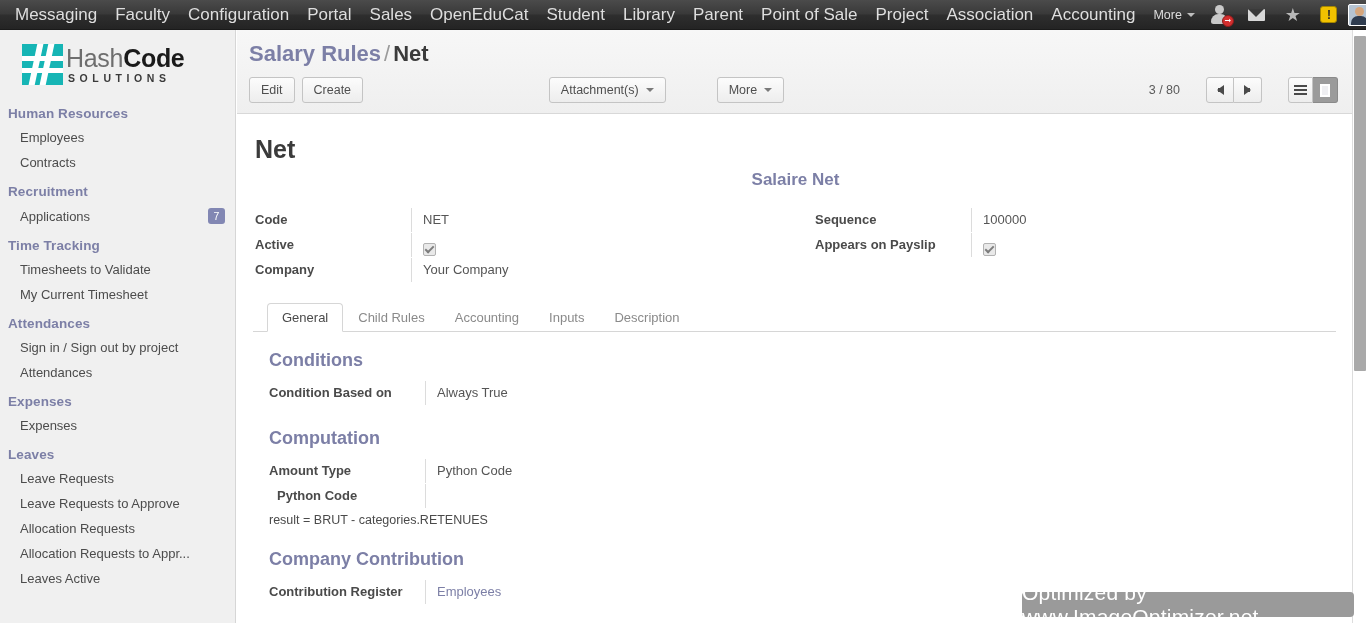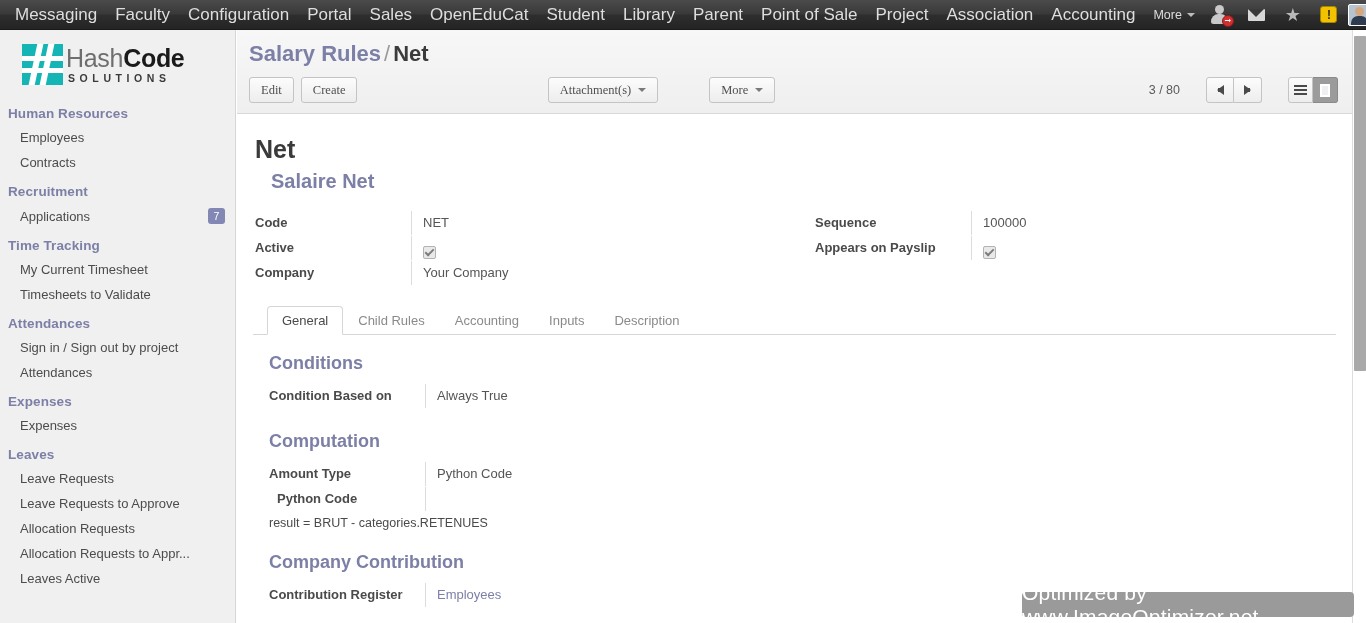--- a/index.html
+++ b/index.html
@@ -213,21 +213,21 @@
     border-radius: 3px;
     font-size: 12.5px;
     color: #4f4f4f;
     padding: 0 11px;
     height: 26px;
     line-height: 24px;
     cursor: pointer;
     margin-right: 7px;
     white-space: nowrap;
     display: inline-flex; align-items: center; gap: 7px;
-    font-family: Liberation Serif, serif;
+    font-family: Liberation Sans, sans-serif;
   }
   .cp-mid { margin-left: auto; margin-right: auto; display: flex; align-items: center; gap: 44px; }
   .cp-right { margin-left: auto; display: flex; align-items: center; gap: 26px; }
   .pager-label { font-size: 12.5px; color: #5a5a5a; }
   .pager-group { display: flex; }
   .pg-btn {
     width: 28px; height: 26px;
     background: linear-gradient(to bottom, #fcfcfc 0%, #ededed 100%);
     border: 1px solid #c4c4c4;
     display: flex; align-items: center; justify-content: center;
@@ -261,22 +261,23 @@
     width: 1115px; height: 504px;
     background: #ffffff;
     overflow: hidden;
     padding: 0 16px;
   }
   .rec-title {
     font-size: 25px; font-weight: bold; color: #3b3b3b;
     margin: 16px 0 0 2px;
   }
   .rec-sub {
-    font-size: 20px; font-weight: bold; color: #7c7fa6;
-    margin: 6px 0 0 18px;
+    font-size: 17px; font-weight: bold; color: #7c7fa6;
+    margin: 6px 0 0 2px;
+    text-align: center;
   }
 
   .fields-grid {
     display: flex; margin-top: 18px;
   }
   .fcol { width: 560px; }
   .fcol.right { width: 480px; }
   .frow { display: flex; align-items: flex-start; min-height: 25px; margin-bottom: 0; }
   .flabel {
     width: 158px; flex: none;
@@ -472,24 +473,24 @@
       <div class="sb-item">
         <span>Contracts</span>
       </div>
       <div class="sb-section">Recruitment</div>
       <div class="sb-item">
         <span>Applications</span>
         <span class="sb-badge">7</span>
       </div>
       <div class="sb-section">Time Tracking</div>
       <div class="sb-item">
+        <span>Timesheets to Validate</span>
+      </div>
+      <div class="sb-item">
         <span>My Current Timesheet</span>
-      </div>
-      <div class="sb-item">
-        <span>Timesheets to Validate</span>
       </div>
       <div class="sb-section">Attendances</div>
       <div class="sb-item">
         <span>Sign in / Sign out by project</span>
       </div>
       <div class="sb-item">
         <span>Attendances</span>
       </div>
       <div class="sb-section">Expenses</div>
       <div class="sb-item">

